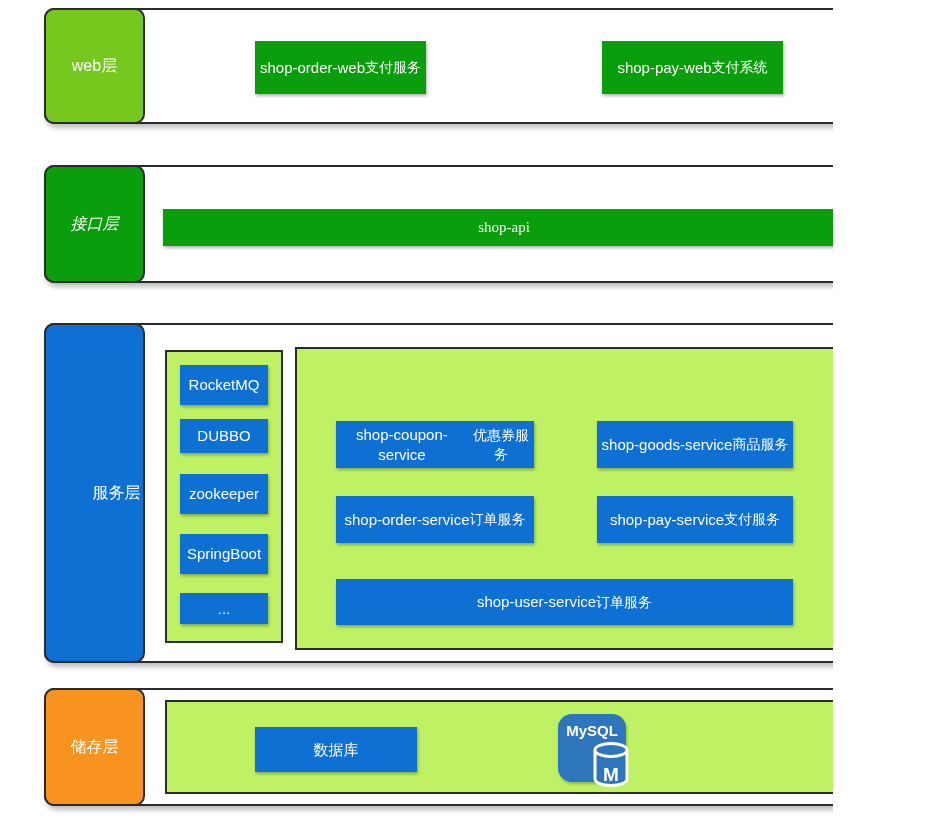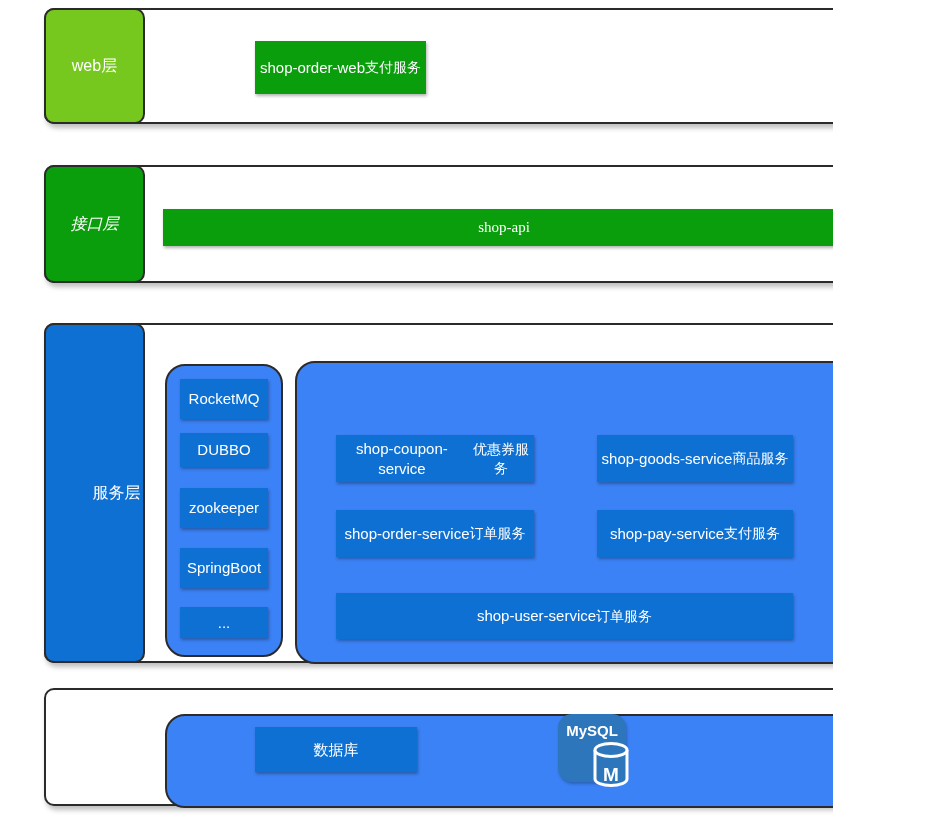--- a/index.html
+++ b/index.html
@@ -34,22 +34,22 @@
   .green { background:var(--green,#0a9e0c); }
   .blue  { background:var(--blue,#0d70d2); }
 
   .bar {
     position:absolute; background:var(--green,#0a9e0c); color:#fff;
     display:flex; align-items:center; justify-content:center; font-size:15px;
     box-shadow:1px 2px 3px rgba(0,0,0,.3);
     font-family:Liberation Serif, serif;
   }
   .panel {
-    position:absolute; box-sizing:border-box; background:#3b82f6;
-    border:2px solid var(--border,#2b2b2b); border-radius:20px;margin-top:14px;
+    position:absolute; box-sizing:border-box; background:#bef264;
+    border:2px solid var(--border,#2b2b2b); border-radius:0;
   }
   .mysql-icon {
     position:absolute; width:68px; height:68px; border-radius:14px;
     background:var(--mysql-blue,#2e76bb); box-shadow:1px 2px 3px rgba(0,0,0,.25);
   }
   .mysql-title {
     position:absolute; top:8px; left:0; width:100%; text-align:center;
     color:#fff; font-weight:bold; font-size:15px;
   }
   .mysql-cyl { position:absolute; right:-5px; bottom:-7px; width:40px; height:48px; }
@@ -57,20 +57,24 @@
 </head>
 <body>
 
 <div class="canvas">
 
   <div class="layer" style="top:8px;height:116px">
     <div class="sidebar sb-web">web层</div>
     <div class="node green" style="left:209px;top:31px;width:171px;height:53px">
       <span class="l1">shop-order-web</span>
       <span class="l2">支付服务</span>
+    </div>
+    <div class="node green" style="left:556px;top:31px;width:181px;height:53px">
+      <span class="l1">shop-pay-web</span>
+      <span class="l2">支付系统</span>
     </div>
   </div>
 
   <div class="layer" style="top:165px;height:118px">
     <div class="sidebar sb-api">接口层</div>
     <div class="bar" style="left:117px;top:42px;width:682px;height:37px">shop-api</div>
   </div>
 
   <div class="layer" style="top:323px;height:340px">
     <div class="sidebar sb-service">服务层</div>
@@ -114,20 +118,21 @@
         <span class="l2">支付服务</span>
       </div>
       <div class="node blue" style="left:39px;top:230px;width:457px;height:46px">
         <span class="l1">shop-user-service</span>
         <span class="l2">订单服务</span>
       </div>
     </div>
   </div>
 
   <div class="layer" style="top:688px;height:118px">
+    <div class="sidebar sb-storage">储存层</div>
     <div class="panel" style="left:119px;top:10px;width:712px;height:94px"></div>
     <div class="node blue" style="left:209px;top:37px;width:162px;height:45px">
       <span class="l1">数据库</span>
     </div>
     <div class="mysql-icon" style="left:512px;top:24px">
       <div class="mysql-title">MySQL</div>
       <svg class="mysql-cyl" viewBox="0 0 40 48">
         <path d="M4 9 v29 a16 6.5 0 0 0 32 0 V9" fill="var(--mysql-blue,#2e76bb)" stroke="#ffffff" stroke-width="3"></path>
         <ellipse cx="20" cy="9" rx="16" ry="6.5" fill="var(--mysql-blue,#2e76bb)" stroke="#ffffff" stroke-width="3"></ellipse>
         <text x="20" y="40" text-anchor="middle" fill="#ffffff" font-family="Liberation Sans, DejaVu Sans, sans-serif" font-size="19" font-weight="bold">M</text>

